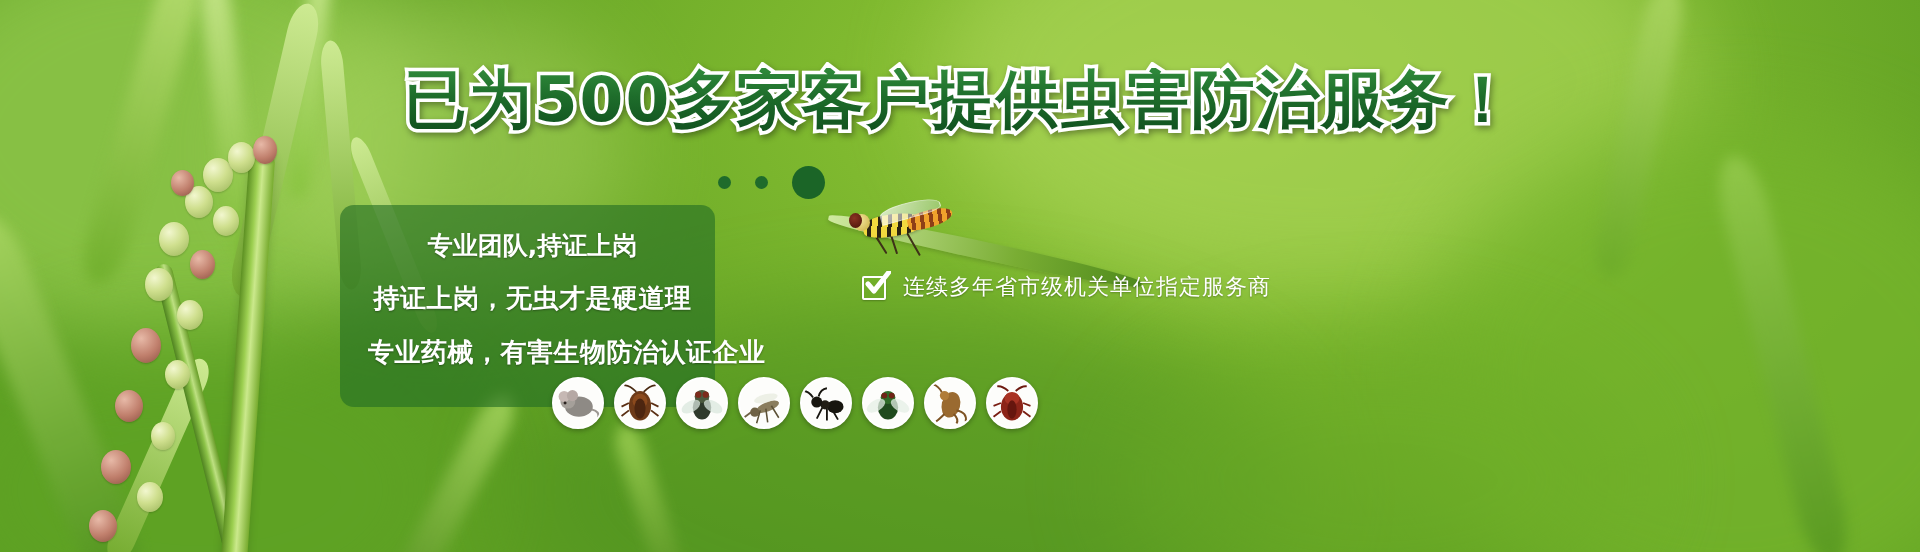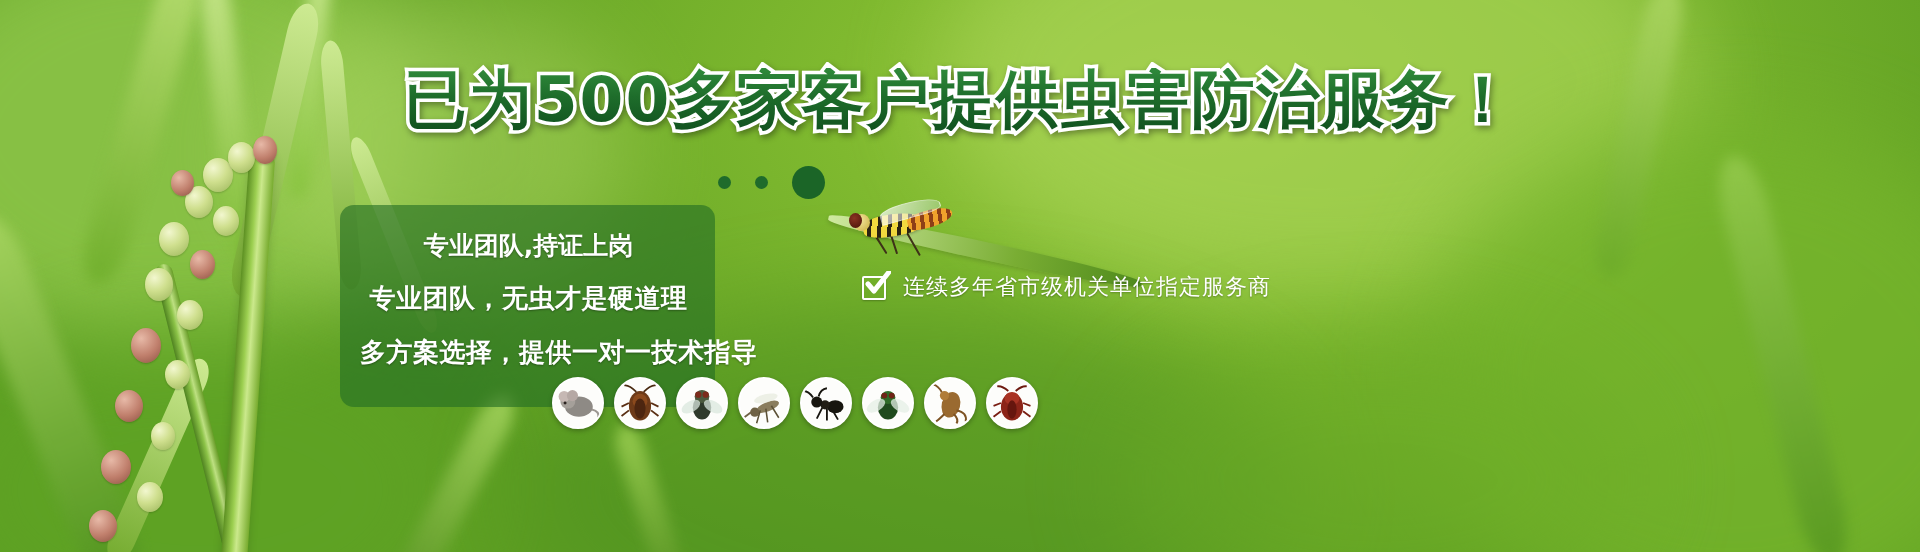--- a/index.html
+++ b/index.html
@@ -175,21 +175,21 @@
   .dot-s { width:13px; height:13px; border-radius:50%; background:#1f6b2b; }
   .dot-l { width:33px; height:33px; border-radius:50%; background:#1b6527; }
 
   
   #info-box {
     position:absolute;
     left: 340px; top: 205px;
     width: 375px; height: 202px;
     background: rgba(35,110,35,.62);
     border-radius: 14px;
-    padding: 14px 18px 0 20px;
+    padding: 14px 18px 0 28px;
   }
   #info-box .line {
     color:#ffffff;
     font-weight:bold;
     text-align:center;
     white-space:nowrap;
     text-shadow: 0 1px 2px rgba(0,0,0,.35);
     font-family:"DejaVu Sans","Liberation Sans",sans-serif;
   }
   #info-box .line-0 { font-size:25px; margin-top:10px; }
@@ -302,22 +302,22 @@
   <div id="headline">已为500多家客户提供虫害防治服务！</div>
 
   <div id="dots">
     <span class="dot-s"></span>
     <span class="dot-s"></span>
     <span class="dot-l"></span>
   </div>
 
   <div id="info-box">
     <div class="line line-0">专业团队,持证上岗</div>
-    <div class="line line-1">专业团队，无虫才是硬道理</div>
-    <div class="line line-2">多方案选择，提供一对一技术指导</div>
+    <div class="line line-1">持证上岗，无虫才是硬道理</div>
+    <div class="line line-2">专业药械，有害生物防治认证企业</div>
   </div>
 
   <div id="check-list">
     <div class="check-row">
       <span class="check-box">
         <span class="bx"></span>
         <svg class="tk" viewBox="0 0 26 26" aria-hidden="true">
           <path d="M3 13 L9 20 L24 1" fill="none" stroke="#ffffff" stroke-width="5" stroke-linecap="round" stroke-linejoin="round"></path>
         </svg>
       </span>

